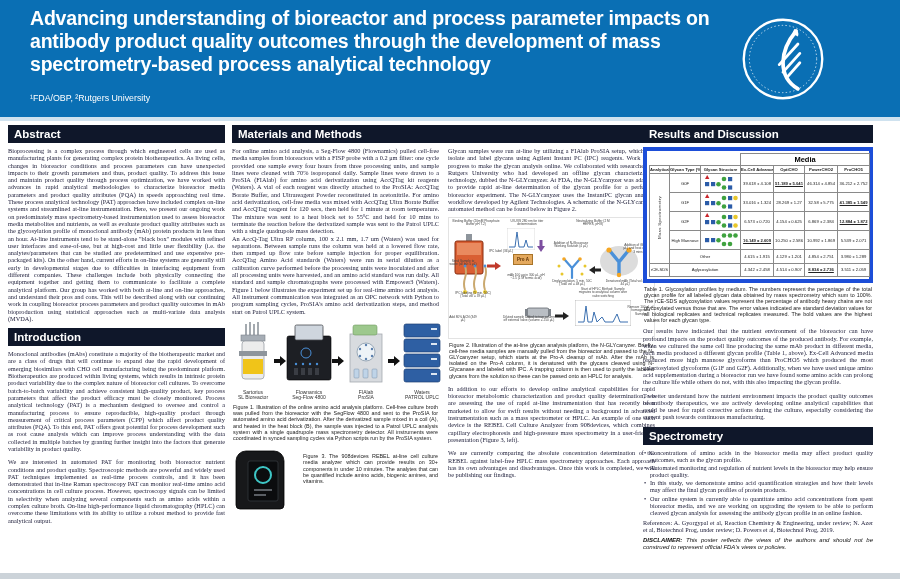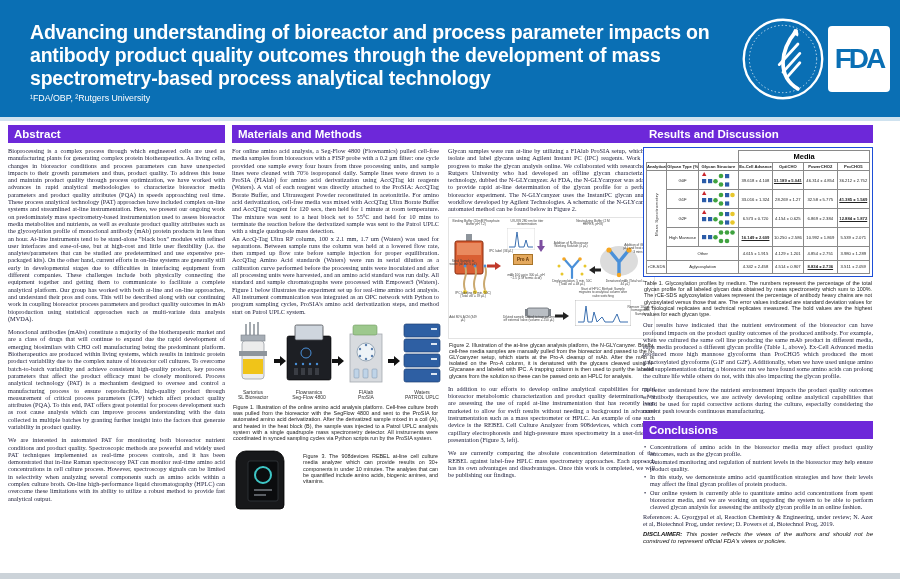--- a/index.html
+++ b/index.html
@@ -1,50 +1,50 @@
 <!DOCTYPE html>
 <html><head>
 <meta charset="utf-8">
 <style>
   *{margin:0;padding:0;box-sizing:border-box}
   html,body{width:900px;height:579px}
   body{position:relative;background:#fff;overflow:hidden;font-family:"Liberation Sans",sans-serif}
   
   .hdr{position:absolute;left:0;top:0;width:900px;height:117px;background:#0a6fb4;color:#fff}
-  .hdr-title{position:absolute;left:30px;top:21px;width:700px;font-size:19.5px;font-weight:700;line-height:1.18;letter-spacing:-.2px}
+  .hdr-title{position:absolute;left:30px;top:7px;width:700px;font-size:19.5px;font-weight:700;line-height:1.18;letter-spacing:-.2px}
   .hdr-authors{position:absolute;left:30px;top:80px;font-size:8.8px;font-weight:700}
   .hdr-affil{position:absolute;left:30px;top:93px;font-size:8.8px;font-weight:400}
   .hdr-strip{position:absolute;left:0;top:117px;width:900px;height:4px;background:#cfe2ef}
   .hhs{position:absolute;left:740px;top:13px;width:86px;height:92px}
   .fda{position:absolute;left:828px;top:26px;width:62px;height:66px;background:#fff;border-radius:4px;display:flex;align-items:center;justify-content:center}
   .fda span{color:#0a6fb4;font-size:28px;font-weight:800;letter-spacing:-3px}
   
   .col{position:absolute;top:125px;overflow:hidden}
   .col-left{left:8px;width:217px;height:448px}
   .col-mid{left:232px;width:424px;height:548px}
   .col-right{left:643px;width:230px;height:468px}
-  .secbar{background:#6d28d9;color:#fff;font-weight:700;font-size:11.5px;height:18px;line-height:15px;padding:2px 6px;margin-bottom:4px}
+  .secbar{background:#0f172a;color:#fff;font-weight:700;font-size:11.5px;height:18px;line-height:15px;padding:2px 6px;margin-bottom:4px}
   .serif{font-family:"Liberation Serif",serif;font-size:6.3px;line-height:1.16;color:#1c1c38;text-align:justify}
   p.gap{margin-bottom:6px}
   .caption{font-size:5.4px;line-height:1.15;color:#222;text-align:justify;margin:3px 1px}
   
   .mid-cols{display:flex;gap:9px}
   .subcol{width:207px}
   .fig1{display:flex;align-items:center;justify-content:space-between;margin:7px 0 1px}
   .dev{display:flex;flex-direction:column;align-items:center;width:46px}
   .dev-label{font-size:5px;text-align:center;line-height:1.12;color:#333;margin-top:2px}
   .fig3row{display:flex;gap:6px;margin-top:6px;align-items:flex-start}
   .fig3img{flex:0 0 64px}
   
   .fig2{position:relative;width:207px;height:122px;margin:4px 0 2px;border:1px solid #e3e3e3;background:#fff}
   .f2l{position:absolute;font-size:3.2px;line-height:1.08;color:#444;text-align:center}
   .f2-el{position:absolute}
   .proa{background:#e4a95e;border:1px solid #a87428;font-size:4.5px;font-weight:700;color:#5b3004;display:flex;align-items:center;justify-content:center}
   
-  .tablebox{border:1px solid #1d4ed8;background:#fff;padding:2px;margin-bottom:2px}
+  .tablebox{border:4px solid #1d4ed8;background:#fff;padding:2px;margin-bottom:2px}
   table{border-collapse:collapse;width:100%;table-layout:fixed}
   td,th{border:0.5px solid #8a8a8a;font-size:4.2px;text-align:center;vertical-align:middle;padding:1px 0;color:#222;overflow:hidden;white-space:nowrap}
   th.media{font-size:7.5px;font-weight:700;color:#000}
   th.blank{border:none}
   td.best{font-weight:700;text-decoration:underline}
   .vert{writing-mode:vertical-rl;transform:rotate(180deg);font-size:4.4px;color:#333;letter-spacing:.3px}
   
   ul.conc{list-style:none;margin:1px 0 3px}
   ul.conc li{position:relative;padding-left:7px;font-family:"Liberation Serif",serif;font-size:6.2px;line-height:1.15;text-align:justify;color:#1c1c38;margin-bottom:1px}
   ul.conc li::before{content:"\2022";position:absolute;left:1px;top:0}
@@ -63,31 +63,31 @@
     <div class="hdr-affil">¹FDA/OBP, ²Rutgers University</div>
     <div class="hhs">
       <svg width="86" height="92" viewBox="0 0 92 92">
         <circle cx="46" cy="46" r="42" fill="none" stroke="#fff" stroke-width="2.5"></circle>
         <circle cx="46" cy="46" r="36" fill="none" stroke="#fff" stroke-width="0.8" stroke-dasharray="1.5,2.5"></circle>
         <path d="M60 16 C50 28 46 38 46 50 C46 62 52 72 62 78" fill="none" stroke="#fff" stroke-width="4" stroke-linecap="round"></path>
         <path d="M62 30 L42 52 M64 40 L46 60 M64 50 L50 66" stroke="#fff" stroke-width="3" stroke-linecap="round"></path>
         <path d="M58 14 q6 2 4 8 l-6 -3 z" fill="#fff"></path>
       </svg>
     </div>
-    <div class="fda">
-      <span>FDA</span>
-    </div>
     <div class="hdr-strip"></div>
   </header>
 
   <section class="col col-left">
     <div class="secbar">
       <span>Abstract</span>
     </div>
     <p class="serif gap">Bioprocessing is a complex process through which engineered cells are used as manufacturing plants for generating complex protein biotherapeutics. As living cells, changes in bioreactor conditions and process parameters can have unexpected impacts to their growth parameters and thus, product quality. To address this issue and maintain product quality through process optimization, we have worked with advances in rapid analytical methodologies to characterize bioreactor media parameters and product quality attributes (PQA) in speeds approaching real time. These process analytical technology (PAT) approaches have included complex on-line systems and streamlined at-line instrumentation. Here, we present our ongoing work on predominately mass spectrometry-based instrumentation used to assess bioreactor media metabolites and nutrients, as well as evaluate product quality attributes such as the glycosylation profile of monoclonal antibody (mAb) protein products in less than an hour. At-line instruments tend to be stand-alone "black box" modules with refined user interfaces and ease-of-use, but at high-cost and little user flexibility (i.e. the analytes/parameters that can be studied are predetermined and use expensive pre-packaged kits). On the other hand, current efforts in on-line systems are generally still early in developmental stages due to difficulties in interfacing equipment from different companies. These challenges include both physically connecting the equipment together and getting them to communicate to facilitate a complete analytical platform. Our group has worked with both at-line and on-line approaches, and understand their pros and cons. This will be described along with our continuing work in coupling bioreactor process parameters and product quality outcomes in mAb bioproduction using statistical approaches such as multi-variate data analysis (MVDA).</p>
+    <div class="secbar">
+      <span>Introduction</span>
+    </div>
     <p class="serif gap">Monoclonal antibodies (mAbs) constitute a majority of the biotherapeutic market and are a class of drugs that will continue to expand due the rapid development of emerging biosimilars with CHO cell manufacturing being the predominant platform. Biotherapeutics are produced within living systems, which results in intrinsic protein product variability due to the complex nature of bioreactor cell cultures. To overcome batch-to-batch variability and achieve consistent high-quality product, key process parameters that affect the product efficacy must be closely monitored. Process analytical technology (PAT) is a mechanism designed to oversee and control a manufacturing process to ensure reproducible, high-quality product through measurement of critical process parameters (CPP) which affect product quality attributes (PQA). To this end, PAT offers great potential for process development such as root cause analysis which can improve process understanding with the data collected in multiple batches by granting further insight into the factors that generate variability in product quality.</p>
     <p class="serif">We are interested in automated PAT for monitoring both bioreactor nutrient conditions and product quality. Spectroscopic methods are powerful and widely used PAT techniques implemented as real-time process controls, and it has been demonstrated that in-line Raman spectroscopy PAT can monitor real-time amino acid concentrations in cell culture process. However, spectroscopy signals can be limited in selectivity when analyzing several components such as amino acids within a complex culture broth. On-line high-performance liquid chromatography (HPLC) can overcome these limitations with its ability to utilize a robust method to provide fast analytical output.</p>
   </section>
 
   <section class="col col-mid">
     <div class="secbar">
       <span>Materials and Methods</span>
     </div>
     <div class="mid-cols">
 
@@ -438,21 +438,21 @@
             </tr>
           </tbody>
       </table>
     </div>
     <p class="caption">Table 1. Glycosylation profiles by medium. The numbers represent the percentage of the total glycan profile for all labeled glycan data obtained by mass spectrometry which sum to 100%. The rCE-SDS aglycosylation values represent the percentage of antibody heavy chains are not glycosylated versus those that are. The error values indicated are standard deviation values for all biological replicates and technical replicates measured. The bold values are the highest values for each glycan type.</p>
 
     <p class="serif gap" style="margin-top:4px">Our results have indicated that the nutrient environment of the bioreactor can have profound impacts on the product quality outcomes of the produced antibody. For example, when we cultured the same cell line producing the same mAb product in different media, each media produced a different glycan profile (Table 1, above). Ex-Cell Advanced media produced more high mannose glycoforms than ProCHO5 which produced the most galactosylated glycoforms (G1F and G2F).  Additionally, when we have used unique amino acid supplementation during a bioreactor run we have found some amino acids can prolong the culture life while others do not, with this also impacting the glycan profile.</p>
     <p class="serif gap">To better understand how the nutrient environment impacts the product quality outcomes of antibody therapeutics, we are actively developing online analytical capabilities that could be used for rapid corrective actions during the culture, especially considering the current push towards continuous manufacturing.</p>
 
     <div class="secbar">
-      <span>Conclusions</span>
+      <span>Spectrometry</span>
     </div>
     <ul class="conc">
       <li>Concentrations of amino acids in the bioreactor media may affect product quality outcomes, such as the glycan profile.</li>
       <li>Automated monitoring and regulation of nutrient levels in the bioreactor may help ensure product quality.</li>
       <li>In this study, we demonstrate amino acid quantification strategies and how their levels may affect the final glycan profiles of protein products.</li>
       <li>Our online system is currently able to quantitate amino acid concentrations from spent bioreactor media, and we are working on upgrading the system to be able to perform cleaved glycan analysis for assessing the antibody glycan profile in an online fashion.</li>
     </ul>
     <p class="refs">References: A. Gyorgypal et al, Reaction Chemistry &amp; Engineering, under review; N. Azer et al, Biotechnol Prog, under review; D. Powers et al, Biotechnol Prog, 2019.</p>
     <p class="disc">
       <b>DISCLAIMER:</b>

